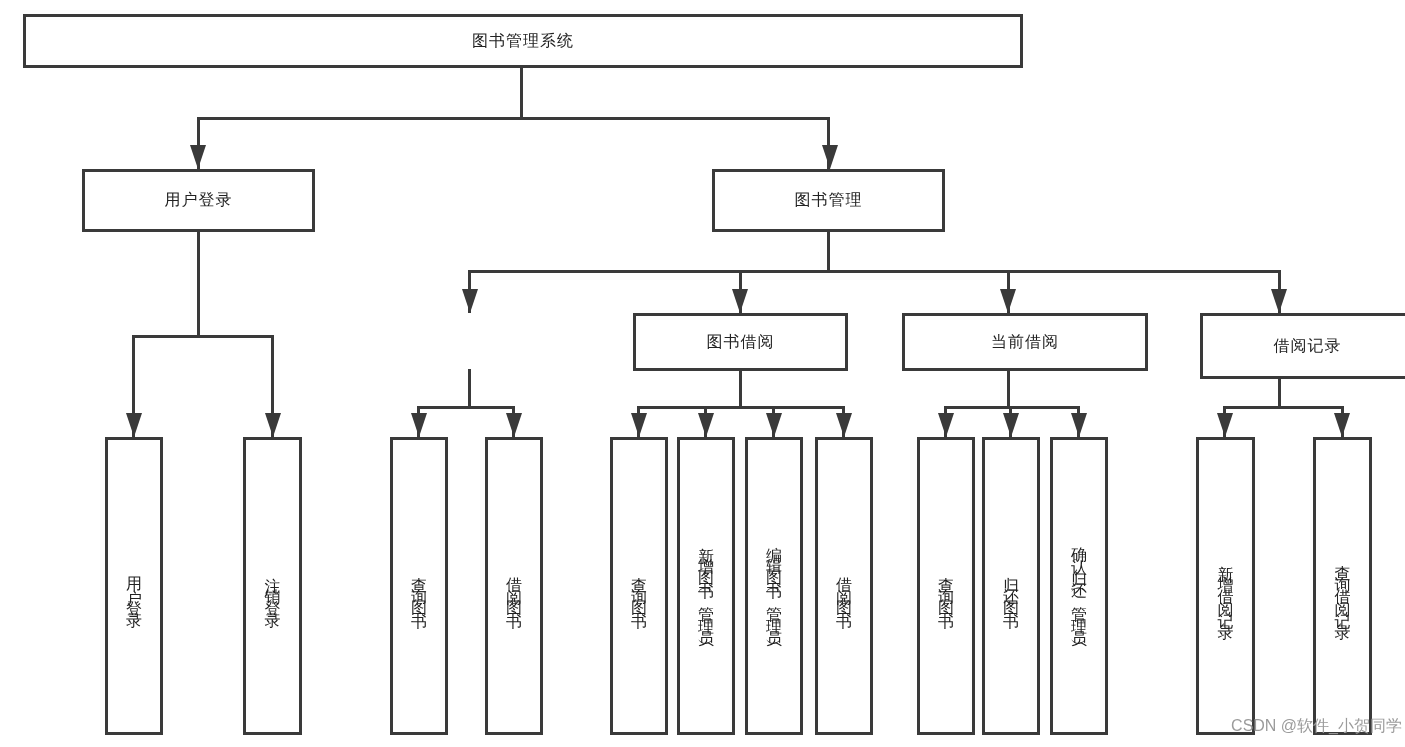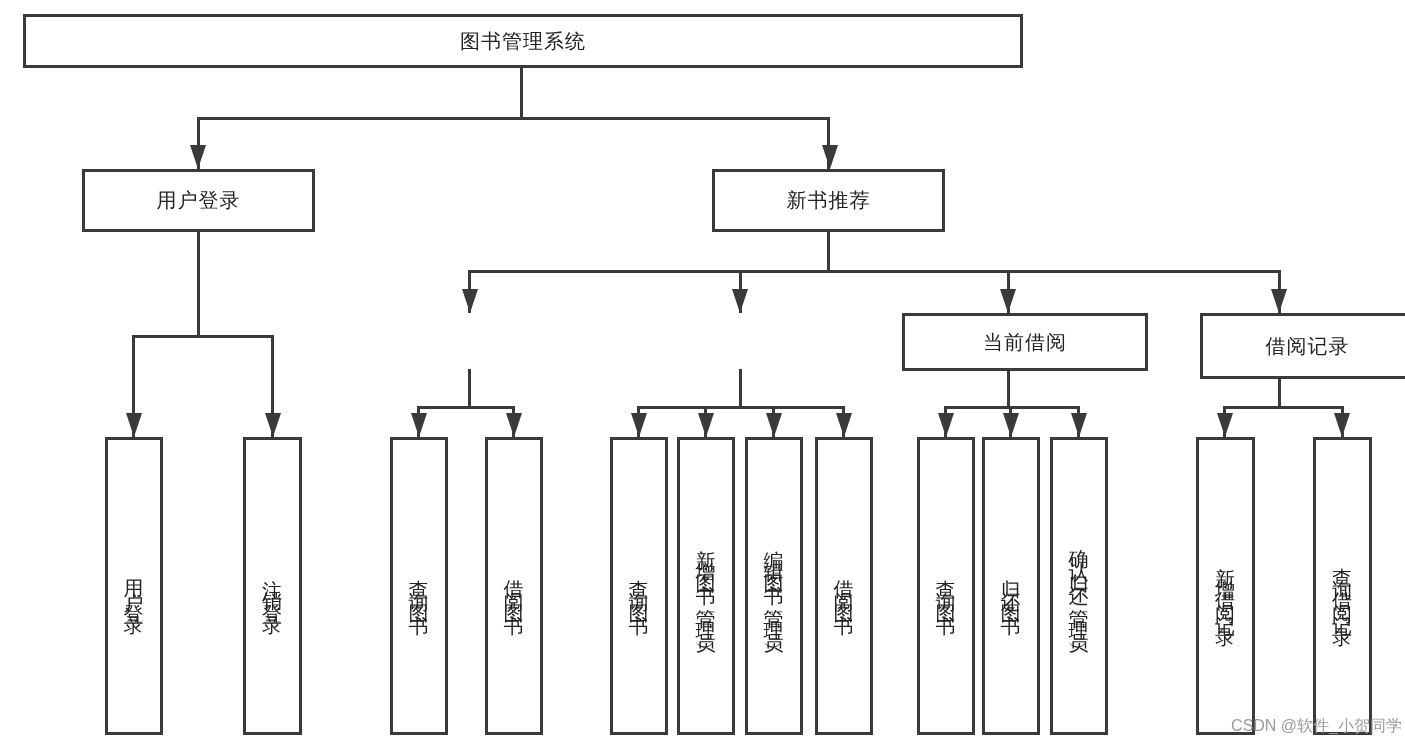--- a/index.html
+++ b/index.html
@@ -9,21 +9,21 @@
     --bg:#ffffff;
   }
   html,body{margin:0;padding:0;background:var(--bg);}
   #stage{
     position:relative;width:1405px;height:747px;background:var(--bg);
     font-family:"Liberation Sans", sans-serif;color:var(--ink);overflow:hidden;
   }
   .box{
     position:absolute;background:#fff;border:3px solid var(--stroke);
     box-sizing:border-box;display:flex;align-items:center;justify-content:center;
-    font-size:20px;z-index:1;letter-spacing:1px;font-family:Liberation Serif, serif;
+    font-size:16px;z-index:1;letter-spacing:1px;font-family:Liberation Serif, serif;
   }
   .vbox{
     writing-mode:vertical-rl;text-orientation:mixed;
     letter-spacing:12px;line-height:1;padding-top:4px;
   }
   .hl{position:absolute;height:3px;background:var(--stroke);z-index:0;}
   .vl{position:absolute;width:3px;background:var(--stroke);z-index:0;}
   .arr{
     position:absolute;width:0;height:0;z-index:2;
     border-left:8px solid transparent;border-right:8px solid transparent;
@@ -42,40 +42,41 @@
   <div class="box" style="left:23px;top:14px;width:1000px;height:54px">图书管理系统</div>
 
   <div class="vl" style="left:520px;top:66px;height:51px"></div>
   <div class="hl" style="left:197px;top:117px;width:633px"></div>
   <div class="vl" style="left:197px;top:117px;height:52px"></div>
   <div class="vl" style="left:827px;top:117px;height:52px"></div>
   <div class="arr" style="left:190px;top:145px"></div>
   <div class="arr" style="left:822px;top:145px"></div>
 
   <div class="box" style="left:82px;top:169px;width:233px;height:63px">用户登录</div>
-  <div class="box" style="left:712px;top:169px;width:233px;height:63px">新书推荐</div>
+  <div class="box" style="left:712px;top:169px;width:233px;height:63px">图书管理</div>
 
   <div class="vl" style="left:197px;top:232px;height:103px"></div>
   <div class="hl" style="left:132px;top:335px;width:142px"></div>
   <div class="vl" style="left:132px;top:335px;height:102px"></div>
   <div class="vl" style="left:271px;top:335px;height:102px"></div>
   <div class="arr" style="left:126px;top:413px"></div>
   <div class="arr" style="left:265px;top:413px"></div>
 
   <div class="vl" style="left:827px;top:232px;height:38px"></div>
   <div class="hl" style="left:468px;top:270px;width:813px"></div>
   <div class="vl" style="left:468px;top:270px;height:43px"></div>
   <div class="vl" style="left:739px;top:270px;height:43px"></div>
   <div class="vl" style="left:1007px;top:270px;height:43px"></div>
   <div class="vl" style="left:1278px;top:270px;height:43px"></div>
   <div class="arr" style="left:462px;top:289px"></div>
   <div class="arr" style="left:732px;top:289px"></div>
   <div class="arr" style="left:1000px;top:289px"></div>
   <div class="arr" style="left:1271px;top:289px"></div>
 
+  <div class="box" style="left:633px;top:313px;width:215px;height:58px">图书借阅</div>
   <div class="box" style="left:902px;top:313px;width:246px;height:58px">当前借阅</div>
   <div class="box" style="left:1200px;top:313px;width:215px;height:66px">借阅记录</div>
 
   <div class="vl" style="left:468px;top:369px;height:37px"></div>
   <div class="hl" style="left:417px;top:406px;width:98px"></div>
   <div class="vl" style="left:417px;top:406px;height:31px"></div>
   <div class="vl" style="left:512px;top:406px;height:31px"></div>
   <div class="arr" style="left:411px;top:413px"></div>
   <div class="arr" style="left:506px;top:413px"></div>
 

